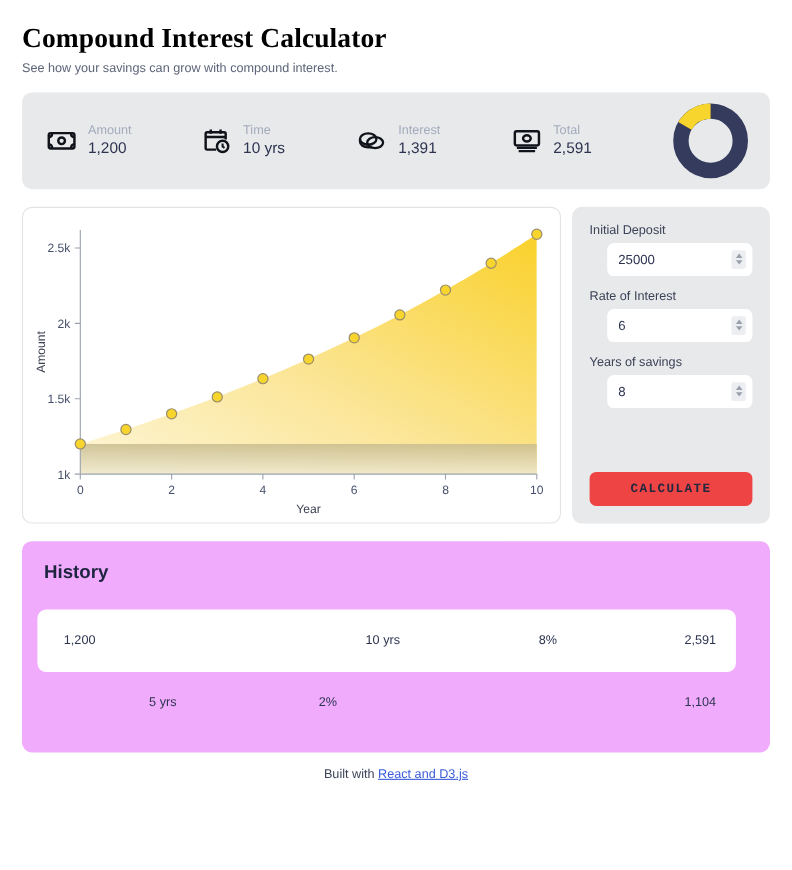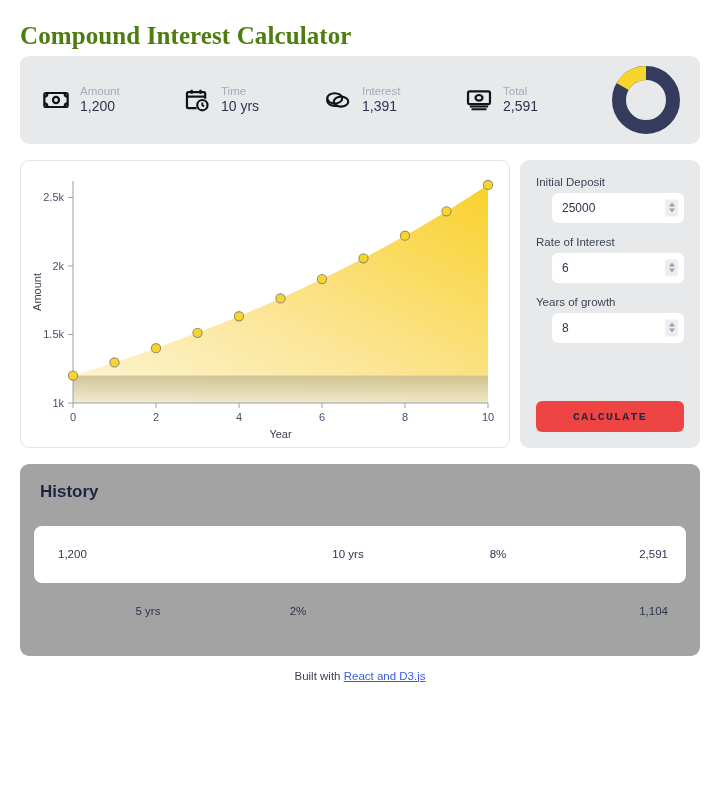--- a/index.html
+++ b/index.html
@@ -14,21 +14,21 @@
   }
 
   .page { width: 720px; padding: 22px 20px 0 20px; }
 
   
   .page-title {
     font-family: "Liberation Serif", serif;
     font-size: 25px;
     font-weight: 700;
     letter-spacing: 0.1px;
-    color: #4d7c0f;
+    color: #000000;
     margin: 0 0 6px 0;
     line-height: 1.1;
   }
   .page-subtitle {
     font-size: 11.5px;
     color: #5c6478;
     margin: 0 0 16px 0;
   }
 
   
@@ -120,23 +120,23 @@
     color: #22283f;
     font-family: Liberation Mono, monospace;
     font-size: 11.5px;
     font-weight: 700;
     letter-spacing: 1.3px;
     cursor: pointer;
   }
 
   
   .history-card {
-    background: #a3a3a3;
+    background: #f0abfc;
     border-radius: 9px;
-    padding: 18px 14px 16px 14px;
+    padding: 18px 31px 16px 14px;
     margin-bottom: 14px;
   }
   .history-title {
     font-size: 17px;
     font-weight: 700;
     color: #1d2440;
     margin: 0 0 24px 6px;
   }
   .history-row {
     display: flex;
@@ -162,20 +162,21 @@
     padding-bottom: 12px;
   }
   .footer a { color: #3b5bdb; }
 </style>
 </head>
 <body>
 
 <div class="page">
 
   <h1 class="page-title">Compound Interest Calculator</h1>
+  <p class="page-subtitle">See how your savings can grow with compound interest.</p>
 
   <div class="stats-bar">
 
     <div class="stat">
       <span class="stat-icon">
         <svg viewBox="0 0 24 24" fill="none" stroke="#11131a" stroke-width="1.9">
           <rect x="2" y="6" width="20" height="12" rx="1.5"></rect>
           <circle cx="12" cy="12" r="2.6"></circle>
           <path d="M2 9.2 Q4.6 9.2 4.6 6.4M21.9 9.2 Q19.4 9.2 19.4 6.4M2 14.8 Q4.6 14.8 4.6 17.6M21.9 14.8 Q19.4 14.8 19.4 17.6"></path>
         </svg>
@@ -319,21 +320,21 @@
         <div class="field-wrap">
           <input class="field-input" type="text" value="6" style="">
           <span class="spinner">
             <span class="up"></span>
             <span class="down"></span>
           </span>
         </div>
       </div>
 
       <div>
-        <div class="field-label">Years of growth</div>
+        <div class="field-label">Years of savings</div>
         <div class="field-wrap">
           <input class="field-input" type="text" value="8" style="">
           <span class="spinner">
             <span class="up"></span>
             <span class="down"></span>
           </span>
         </div>
       </div>
 
       <button class="calc-button">CALCULATE</button>

